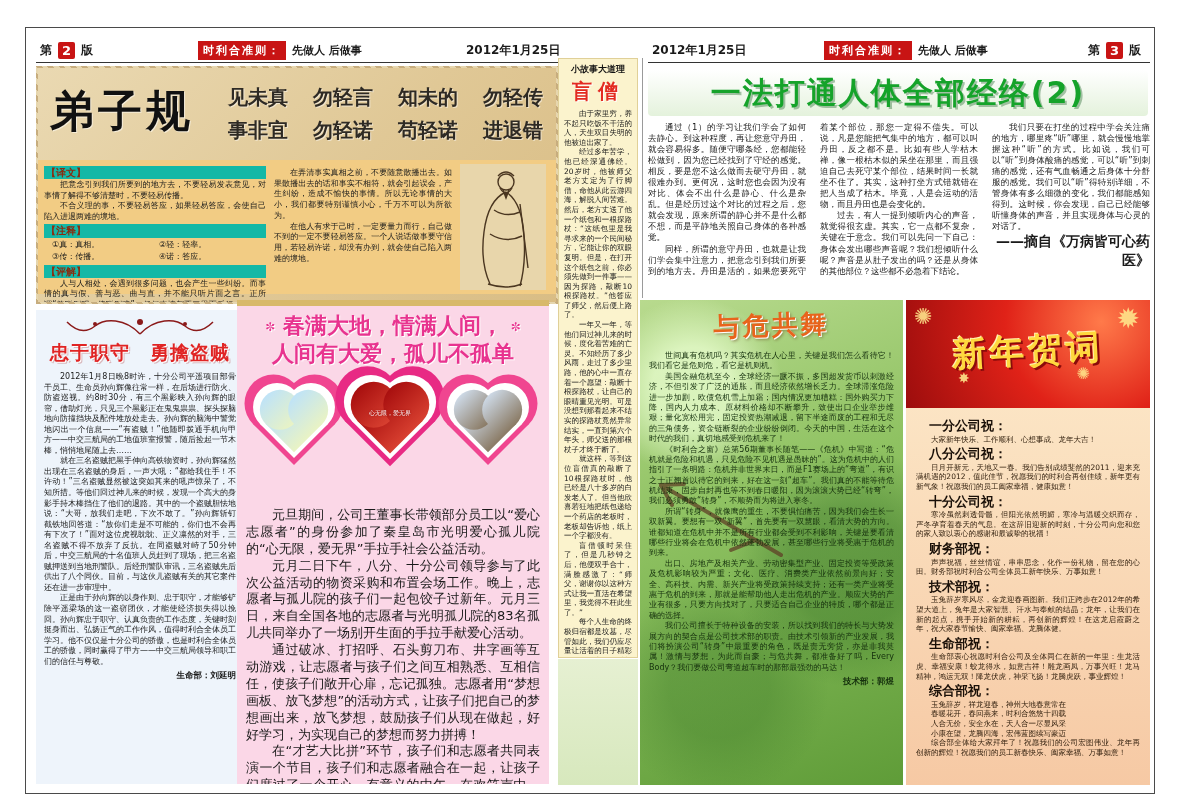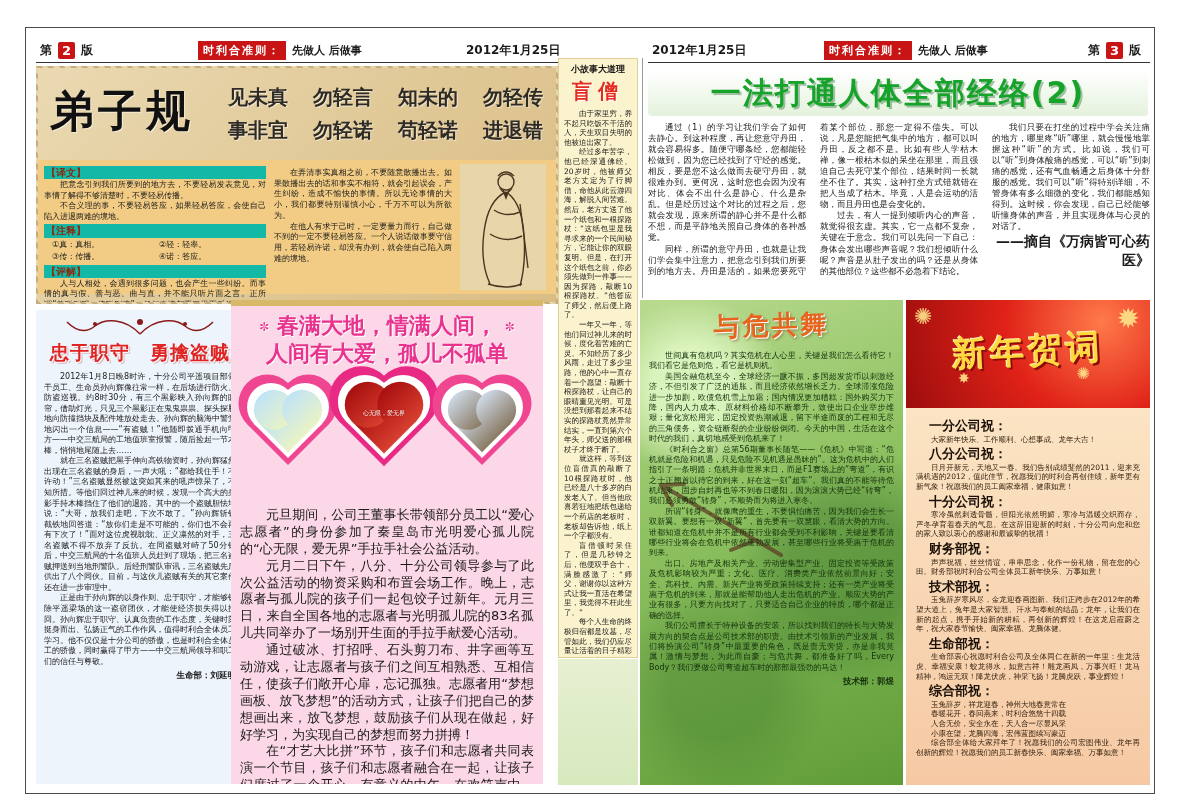--- a/index.html
+++ b/index.html
@@ -26,21 +26,21 @@
   .note-grid{display:grid;grid-template-columns:1fr 1fr;font-size:8px;line-height:1.5;padding-left:8px;}
   .ind{text-indent:2em;margin:0;}
   #confucius{width:86px;height:126px;align-self:center;}
   
   #guard{position:absolute;left:10px;top:282px;width:208px;height:474px;background:#eef4fb;padding:4px 8px;box-sizing:border-box;overflow:hidden;}
   #guard-orn{display:block;margin:0 auto;}
   #guard-title{text-align:center;font-size:19px;font-weight:900;color:#e02424;letter-spacing:1px;text-shadow:1px 1px 0 #fff,2px 2px 0 rgba(150,0,0,.25);margin:0 0 6px 0;}
   #guard .body{font-size:8px;line-height:1.32;text-align:justify;}
   .sig{text-align:right;font-weight:bold;font-size:8.5px;margin-top:3px;}
   
-  #spring{position:absolute;left:205px;top:272px;width:312px;height:484px;background:#fbd7e7;border-top:6px solid #d8b96a;box-sizing:border-box;padding:6px 9px;overflow:hidden;}
+  #spring{position:absolute;left:211px;top:272px;width:312px;height:484px;background:#fbd7e7;border-top:6px solid #d8b96a;box-sizing:border-box;padding:6px 9px;overflow:hidden;}
   .spring-t{font-size:22px;font-weight:900;color:#e8338f;text-align:center;line-height:1.25;text-shadow:1px 1px 0 #fff;}
   .sparkle{color:#e8338f;font-size:12px;vertical-align:middle;}
   #hearts{position:relative;height:132px;margin-top:4px;}
   .heart{position:absolute;width:96px;height:100px;}
   .hs{position:absolute;transform:rotate(-45deg);}
   .hs::before,.hs::after{content:"";position:absolute;width:100%;height:100%;border-radius:50%;background:inherit;}
   .hs::before{top:-50%;left:0;}
   .hs::after{left:50%;top:0;}
   .cap{position:absolute;z-index:5;color:#fff;font-size:6px;text-align:center;width:70px;text-shadow:0 0 2px #800;}
   #spring .body{font-size:13px;line-height:1.3;text-align:justify;margin-top:4px;}

